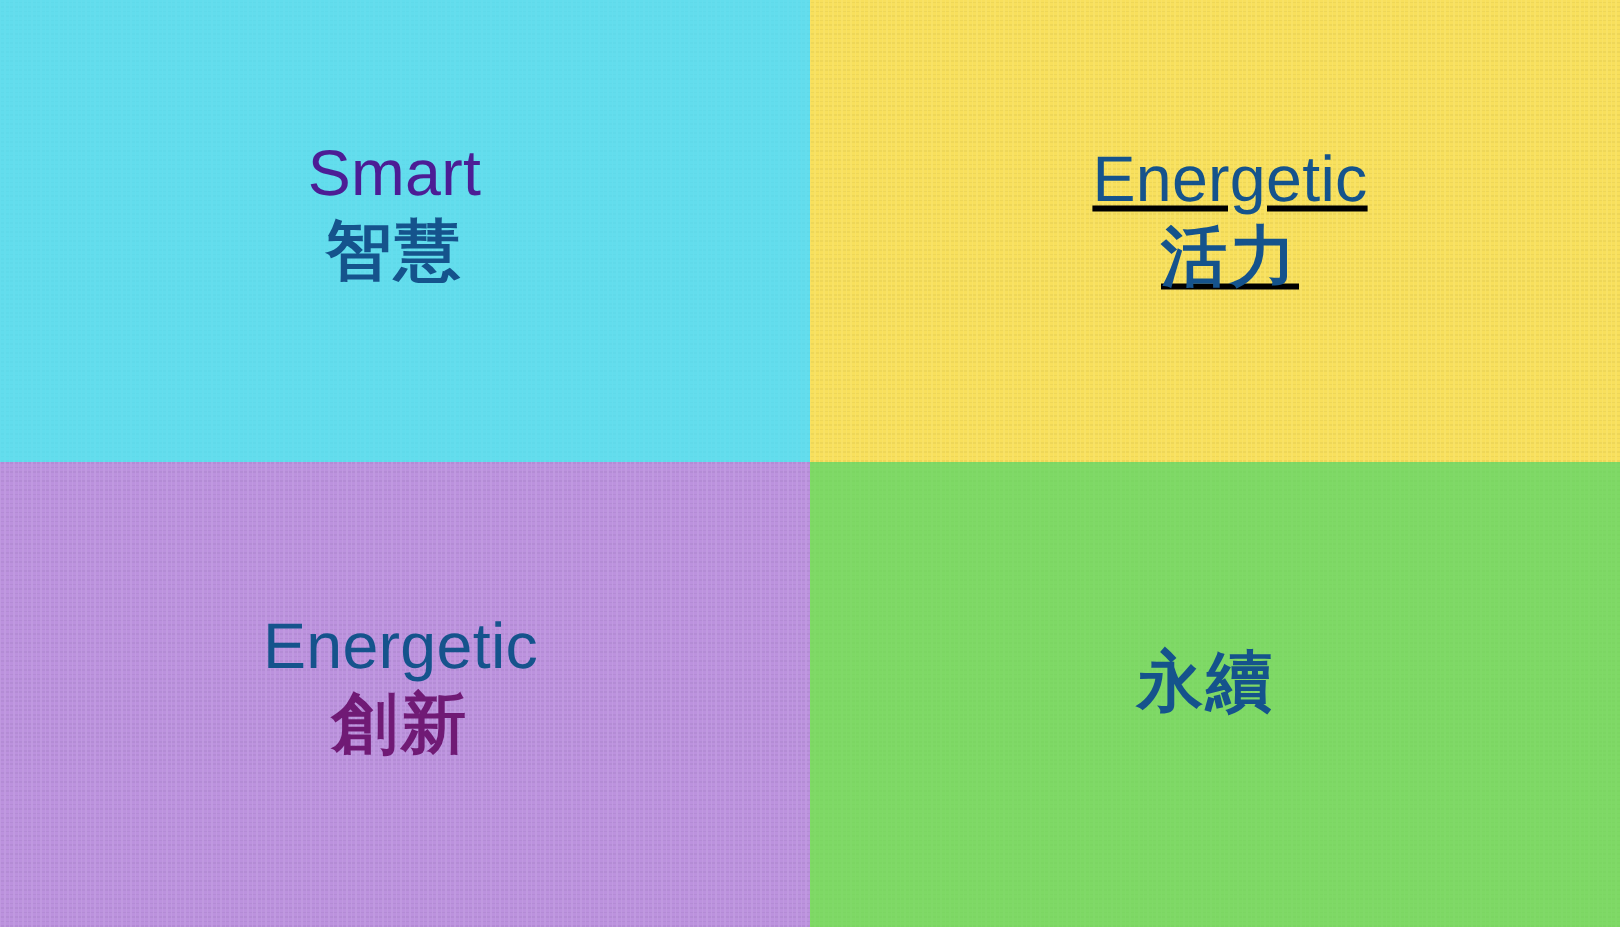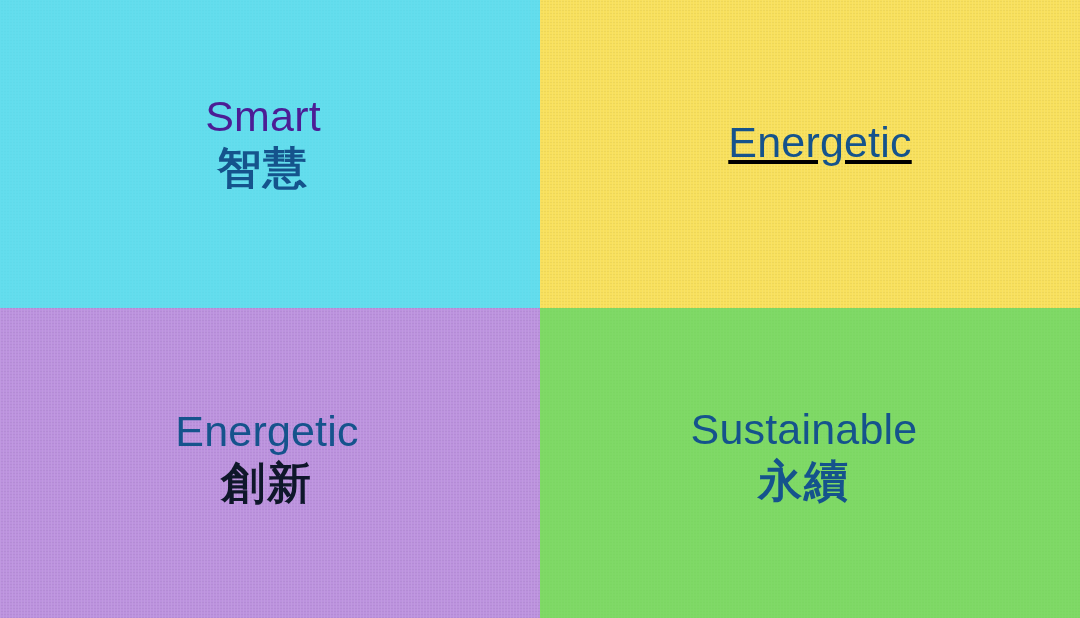--- a/index.html
+++ b/index.html
@@ -87,30 +87,30 @@
   <div class="cell cell-smart tex-low" style="background:#62DDED">
     <div class="stack">
       <span class="en" style="color:#4c1d95">Smart</span>
       <span class="zh" style="color:#15538C">智慧</span>
     </div>
   </div>
 
   <div class="cell cell-energetic tex-mid" style="background:#F8E05C">
     <div class="stack">
       <span class="en" style="color:#15538C">Energetic</span>
+      <span class="zh" style="color:#15538C">活力</span>
     </div>
   </div>
 
   <div class="cell cell-innovative tex-mid" style="background:#BC92DE">
     <div class="stack">
       <span class="en" style="color:#15538C">Energetic</span>
-      <span class="zh" style="color:#0f172a">創新</span>
+      <span class="zh" style="color:#701a75">創新</span>
     </div>
   </div>
 
   <div class="cell cell-sustainable tex-low" style="background:#7ED965">
     <div class="stack">
-      <span class="en" style="color:#15538C">Sustainable</span>
       <span class="zh" style="color:#15538C">永續</span>
     </div>
   </div>
 
 </div>
 
 </body></html>

